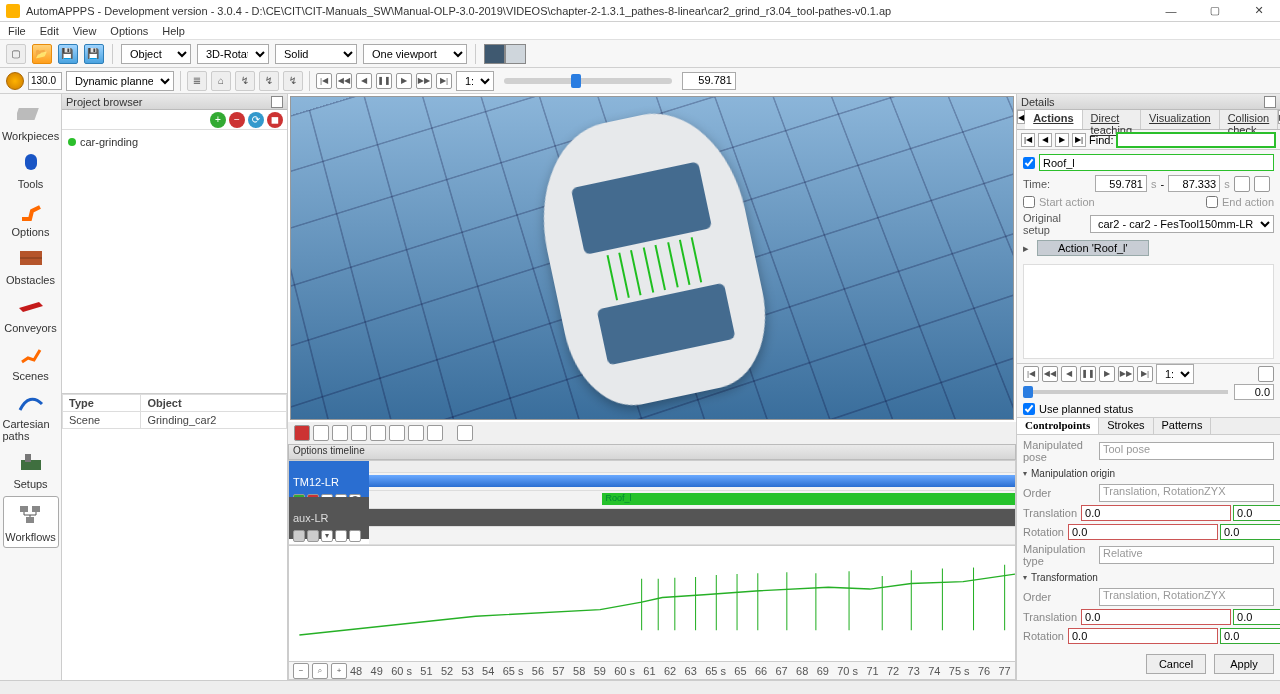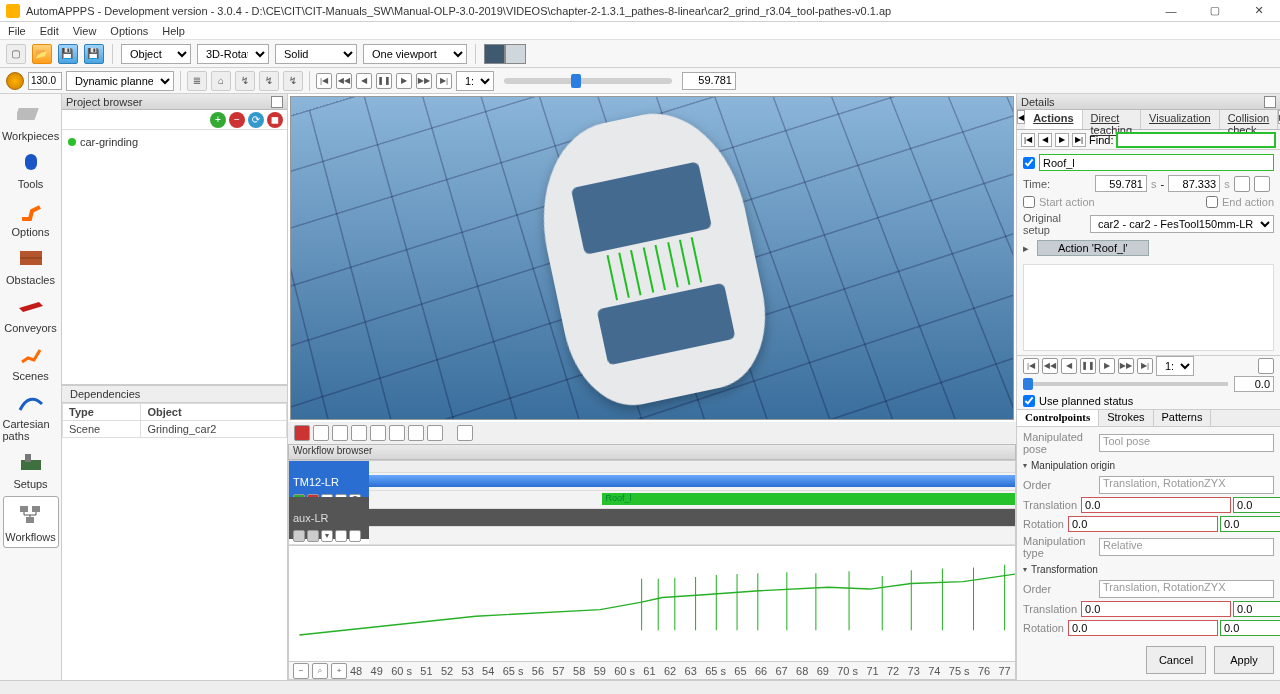--- a/index.html
+++ b/index.html
@@ -98,21 +98,21 @@
   .subtab{padding:1px 8px;border-right:1px solid #ccc;}
   .subtab.active{background:#fff;font-weight:bold;font-family:Liberation Serif, serif;}
   .manip{padding:4px 6px;display:flex;flex-direction:column;gap:3px;}
   .manip .mrow{display:flex;align-items:center;gap:4px;}
   .manip label{width:72px;color:#888;}
   .xyz{display:flex;gap:2px;flex:1;}
   .xyz input{flex:1;height:16px;padding:0 3px;}
   .xyz input.x{border:1px solid #c55;}
   .xyz input.y{border:1px solid #3a3;}
   .btns{display:flex;justify-content:flex-end;gap:8px;padding:6px;}
-  .btns button{width:60px;height:28px;border:1px solid #aaa;background:#eee;}
+  .btns button{width:60px;height:20px;border:1px solid #aaa;background:#eee;}
   .statusbar{height:14px;background:#eee;border-top:1px solid #ccc;}
   .arrow-btn{width:14px;height:14px;border:1px solid #aaa;background:#fff;display:flex;align-items:center;justify-content:center;font-size:8px;}
   .section-hdr{font-size:10px;color:#333;padding:2px 0;display:flex;align-items:center;gap:4px;}
   .section-hdr::before{content:"▾";font-size:8px;color:#555;}
 </style>
 </head>
 <body>
 
 <div class="titlebar">
   <div class="icon"></div>
@@ -267,21 +267,20 @@
       <div class="mini" style="background:#c33">−</div>
       <div class="mini" style="background:#39c">⟳</div>
       <div class="mini" style="background:#c33">◼</div>
     </div>
     <div class="proj-tree">
       <div class="tree-row">
         <span class="dot"></span>
         <span>car-grinding</span>
       </div>
     </div>
-    <div class="deps-hdr">Dependencies</div>
     <table class="deps-tbl">
       <tbody>
           <tr>
             <th>Type</th>
             <th>Object</th>
           </tr>
       <tr>
             <td>Scene</td>
             <td>Grinding_car2</td>
           </tr>
@@ -313,21 +312,21 @@
       <div class="vtbtn"></div>
       <div class="vtbtn"></div>
       <div class="vtbtn"></div>
       <div class="vtbtn"></div>
       <div class="vtbtn"></div>
       <div class="vtbtn"></div>
       <div class="vtbtn"></div>
       <div style="width:8px"></div>
       <div class="vtbtn"></div>
     </div>
-    <div class="wf-hdr">Workflow browser</div>
+    <div class="wf-hdr">Options timeline</div>
     <div class="timeline">
       <div style="height:12px;background:#eee;border-bottom:1px solid #ddd;"></div>
       <div class="tl-row">
         <div class="tl-left" style="background:#2a6ed1;color:#fff;">TM12-LR</div>
         <div class="tl-bar-area">
             <div class="tm-bar"></div>
           </div>
       </div>
       <div class="tl-row">
         <div class="tl-left">

